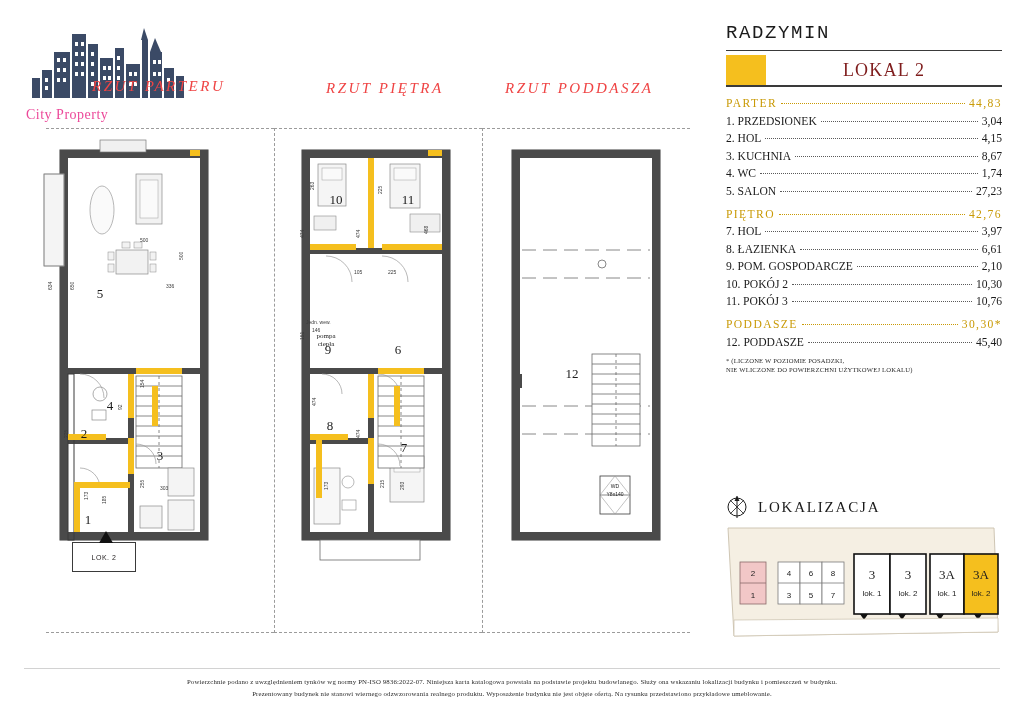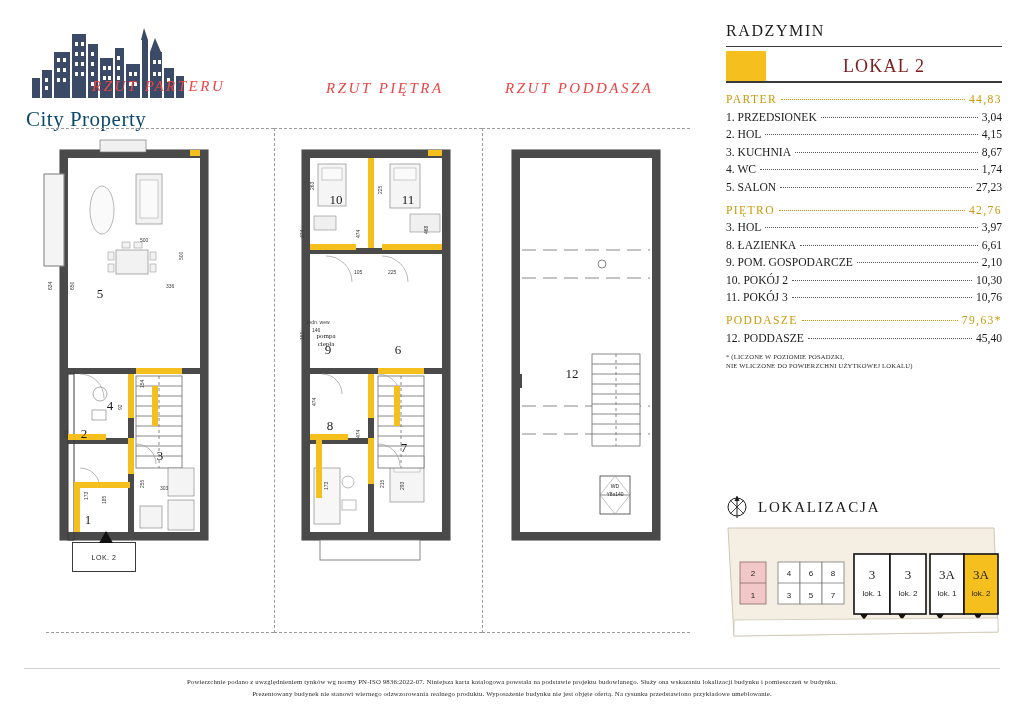--- a/index.html
+++ b/index.html
@@ -16,21 +16,21 @@
     position: absolute; inset: 0;
     background: #fff;
   }
 
   
   .logo {
     position: absolute; left: 24px; top: 22px; width: 190px; height: 110px;
   }
   .logo svg { display: block; }
   .logo-text {
-    font-size: 21px; letter-spacing: 0.5px; color: #0c4a6e;
+    font-size: 14px; letter-spacing: 0.5px; color: #ec4899;
     font-family: "Liberation Serif", serif;
     position: absolute; left: 2px; top: 85px;
   }
 
   
   .plan-title {
     position: absolute;
     font-family: "Liberation Serif", serif;
     font-size: 15px;
     letter-spacing: 2.5px;
@@ -53,22 +53,22 @@
     border-top: 1px dashed #9b9b9b;
   }
 
   
   .plan { position: absolute; }
   .plan svg { display: block; }
 
   
   .panel { position: absolute; left: 726px; top: 22px; width: 276px; }
   .panel-title {
-    font-family: Liberation Serif, serif;
-    font-size: 16px; letter-spacing: 1.6px; color: #1b1b1b;
+    font-family: Liberation Mono, monospace;
+    font-size: 19px; letter-spacing: 1.6px; color: #1b1b1b;
     padding-bottom: 6px;
   }
   .rule { border-top: 1px solid #3a3a3a; }
   .lokal-row {
     display: flex; align-items: stretch; height: 30px; margin-top: 4px;
   }
   .lokal-swatch { width: 40px; background: #f5bf1e; }
   .lokal-name {
     flex: 1; text-align: center; font-family: "Liberation Serif", serif;
     font-size: 18px; letter-spacing: 1.2px; line-height: 30px; color:#7f1d1d;
@@ -491,21 +491,21 @@
         <span class="dots"></span>
         <span class="vl">27,23</span>
       </div>
 
       <div class="sched-head">
         <span class="nm">PIĘTRO</span>
         <span class="dots"></span>
         <span class="vl">42,76</span>
       </div>
       <div class="sched-item">
-        <span class="nm">3. HOL</span>
+        <span class="nm">7. HOL</span>
         <span class="dots"></span>
         <span class="vl">3,97</span>
       </div>
       <div class="sched-item">
         <span class="nm">8. ŁAZIENKA</span>
         <span class="dots"></span>
         <span class="vl">6,61</span>
       </div>
       <div class="sched-item">
         <span class="nm">9. POM. GOSPODARCZE</span>
@@ -519,21 +519,21 @@
       </div>
       <div class="sched-item">
         <span class="nm">11. POKÓJ 3</span>
         <span class="dots"></span>
         <span class="vl">10,76</span>
       </div>
 
       <div class="sched-head">
         <span class="nm">PODDASZE</span>
         <span class="dots"></span>
-        <span class="vl">79,63*</span>
+        <span class="vl">30,30*</span>
       </div>
       <div class="sched-item">
         <span class="nm">12. PODDASZE</span>
         <span class="dots"></span>
         <span class="vl">45,40</span>
       </div>
 
       <div class="note">
         <div>* (LICZONE W POZIOMIE POSADZKI,</div>
         <div>NIE WLICZONE DO POWIERZCHNI UŻYTKOWEJ LOKALU)</div>

